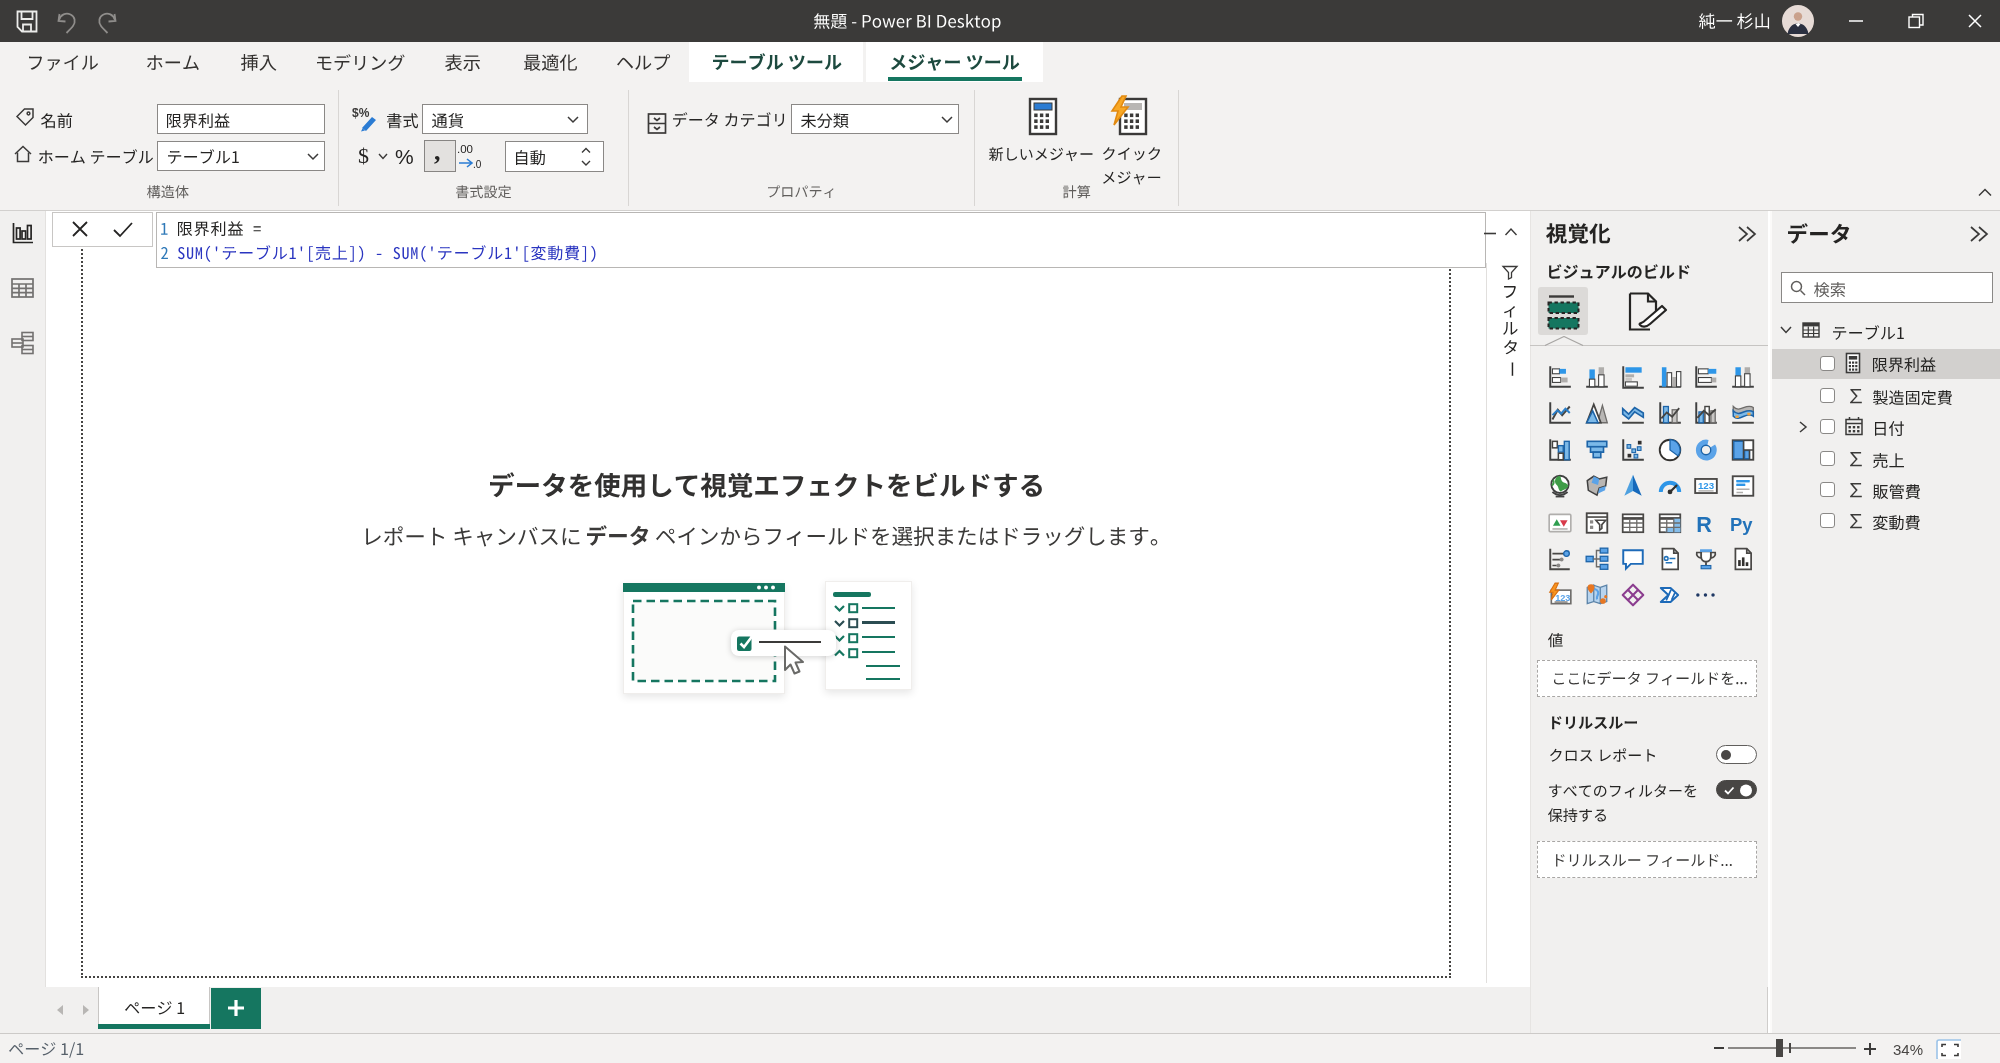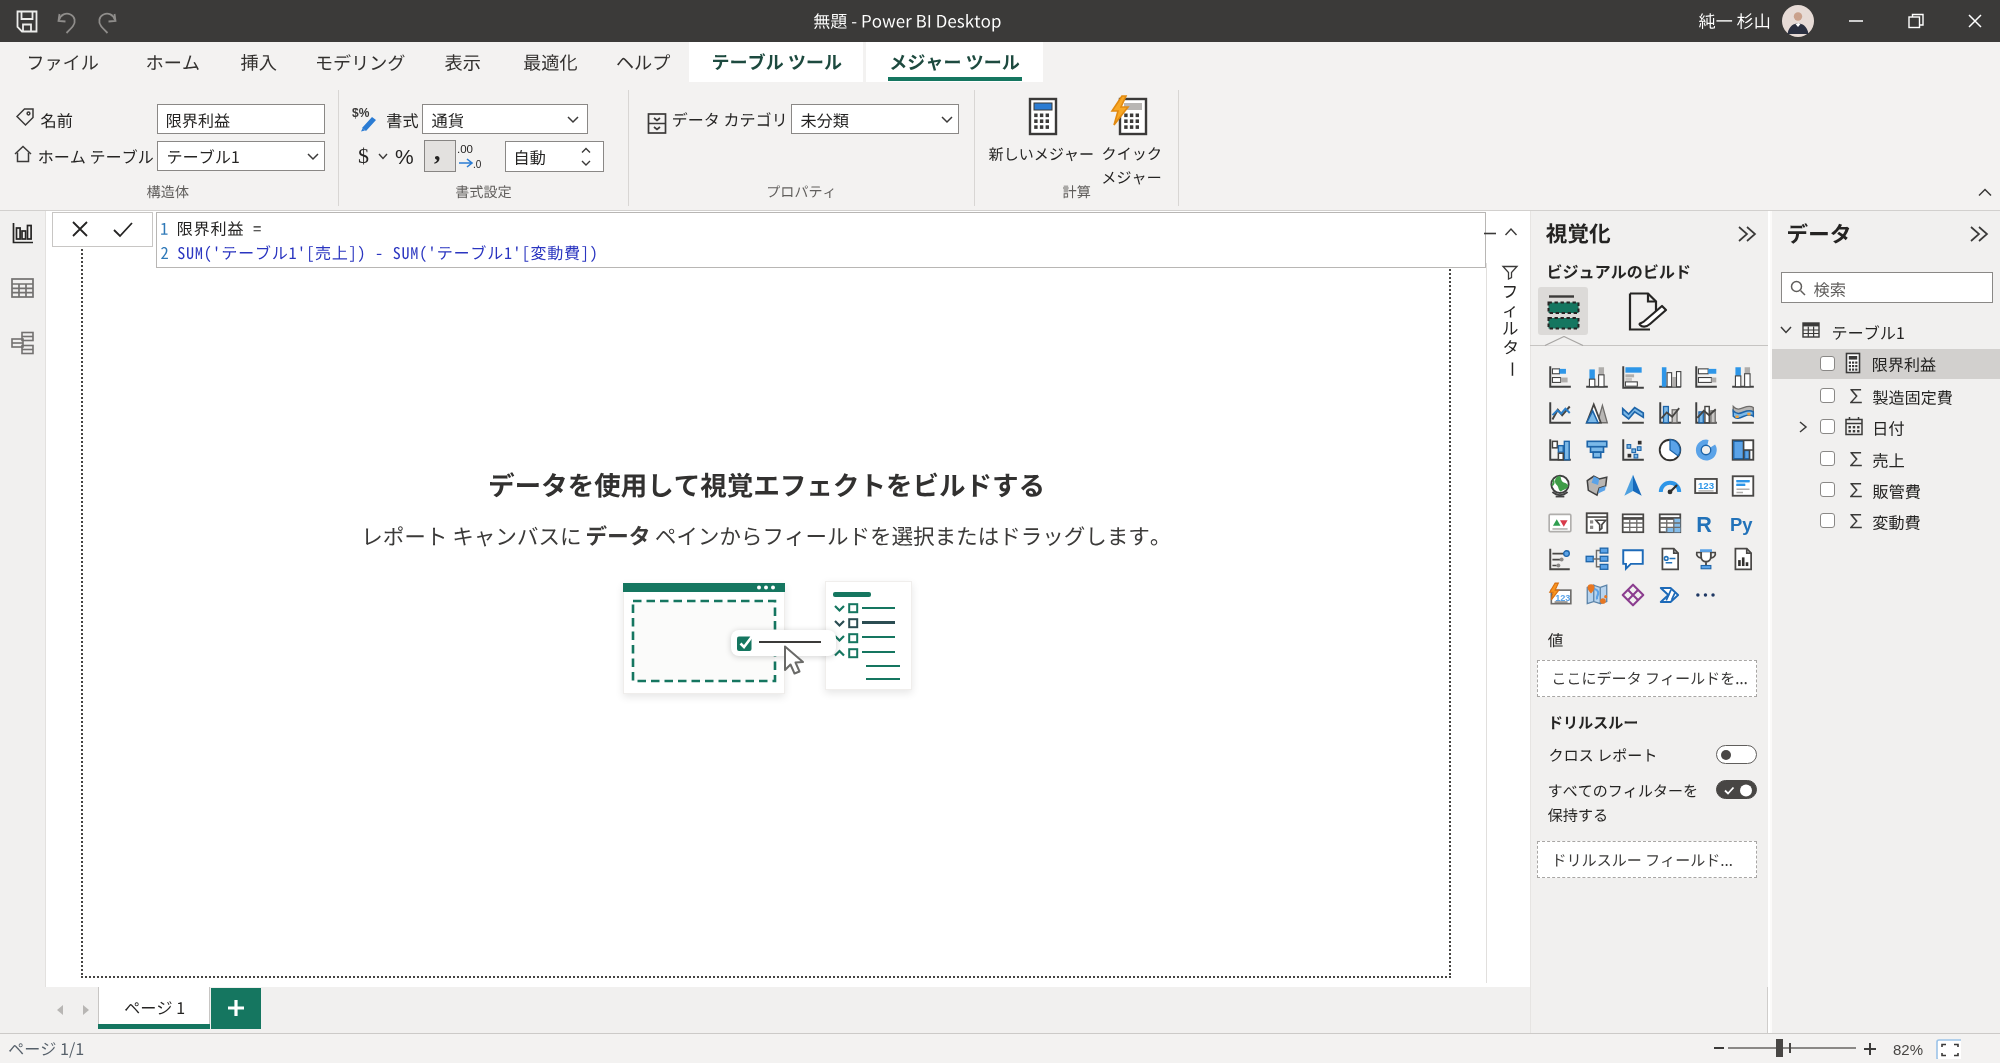--- a/index.html
+++ b/index.html
@@ -1365,17 +1365,17 @@
     </svg>
     <svg style="position:absolute;left:1712px;top:1041px;" width="14" height="14" viewBox="0 0 14 14">
       <path d="M2 7 H12" stroke="#3b3a39" stroke-width="2"></path>
     </svg>
     <div style="position:absolute;left:1728px;top:1047px;width:128px;height:2px;background:#8a8886;"></div>
     <div style="position:absolute;left:1776px;top:1039px;width:7px;height:18px;background:#484644;"></div>
     <div style="position:absolute;left:1789px;top:1043px;width:2px;height:10px;background:#484644;"></div>
     <svg style="position:absolute;left:1862px;top:1041px;" width="16" height="16" viewBox="0 0 16 16">
       <path d="M8 2 V14 M2 8 H14" stroke="#3b3a39" stroke-width="2"></path>
     </svg>
-    <div style="position:absolute;left:1893px;top:1041px;font-family:'Liberation Sans',sans-serif;font-size:15px;color:#484644;">82%</div>
+    <div style="position:absolute;left:1893px;top:1041px;font-family:'Liberation Sans',sans-serif;font-size:15px;color:#484644;">34%</div>
     <svg style="position:absolute;left:1936px;top:1039px;" width="25" height="20" viewBox="0 0 25 20">
       <rect x="1" y="1" width="26" height="20" rx="2" fill="#fff" stroke="#9cc3e8" stroke-width="1.6"></rect>
       <path d="M6 8 V5.5 H10 M18 5.5 H22 V8 M22 14 V16.5 H18 M10 16.5 H6 V14" fill="none" stroke="#3b3a39" stroke-width="1.6"></path>
     </svg>
   </div>
 </body></html>

